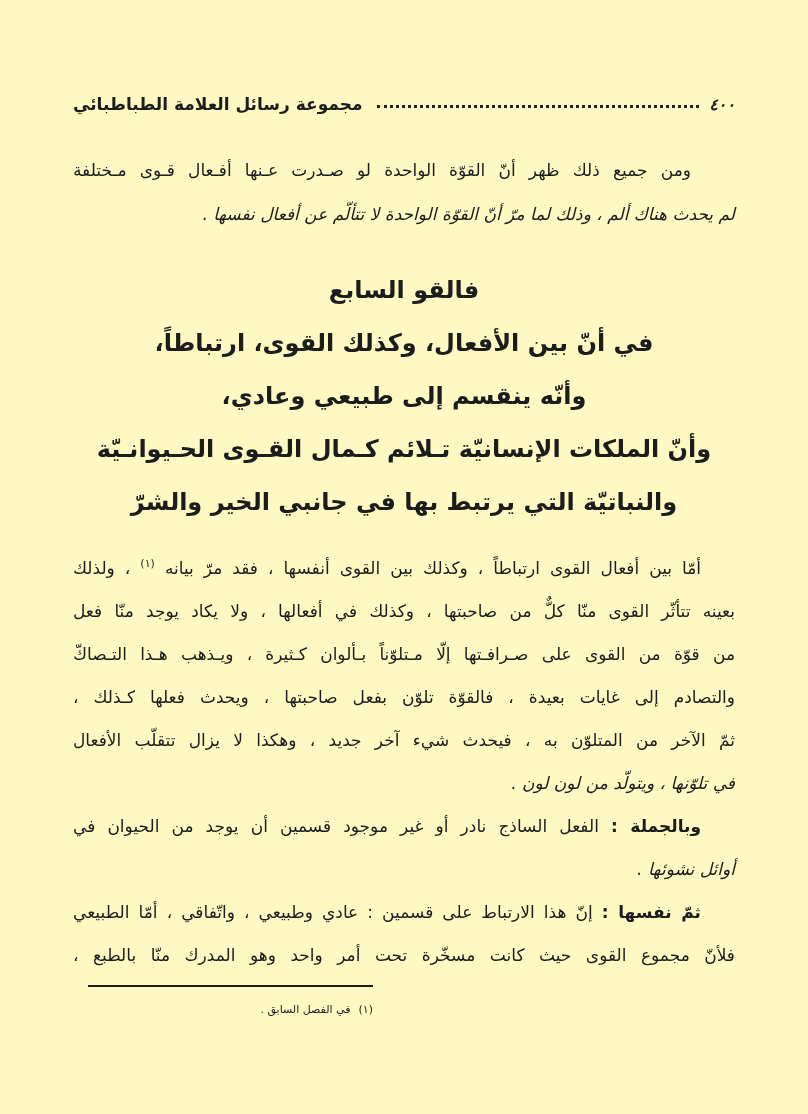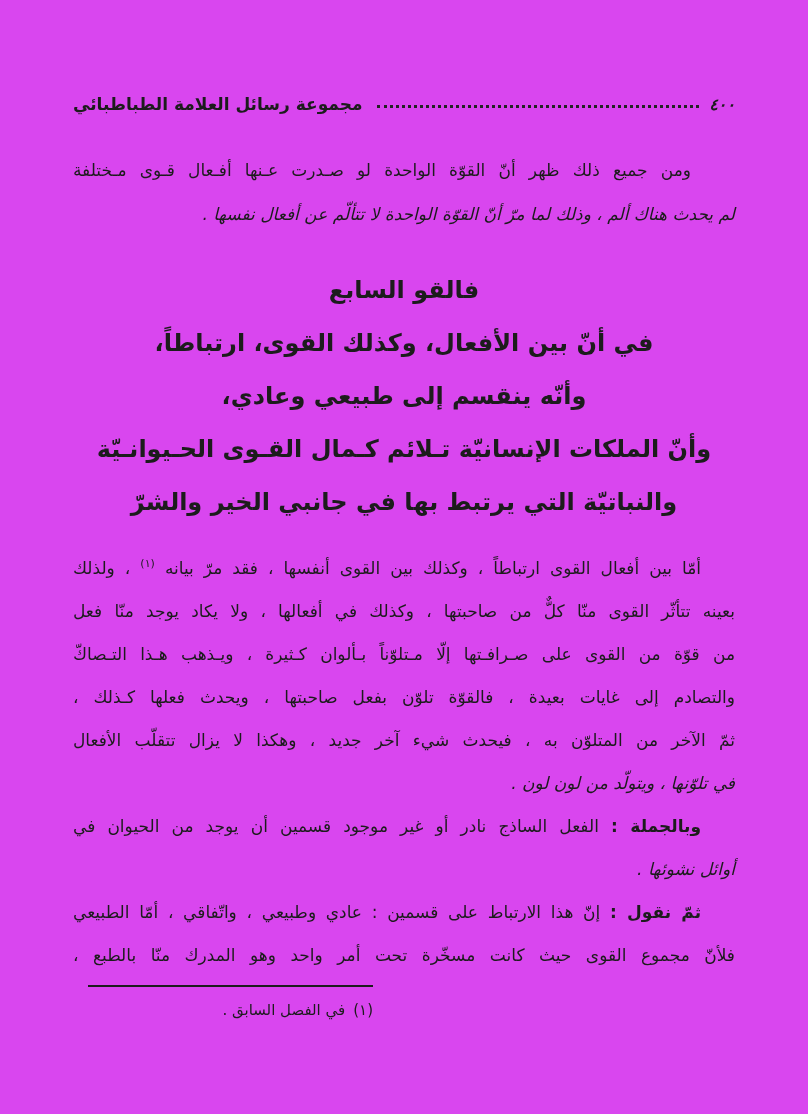--- a/index.html
+++ b/index.html
@@ -1,20 +1,20 @@
 <!DOCTYPE html>
 <html lang="ar"><head>
 <meta charset="utf-8">
 <style>
   html, body { margin: 0; padding: 0; background: #ffffff; }
   .page {
     position: relative;
     width: 808px;
     height: 1114px;
-    background: #d946ef;
+    background: #fef9c3;
     color: #1c1c1c;
     font-family: "DejaVu Sans", sans-serif;
     overflow: hidden;
     margin: 0 auto;
   }
   .content {
     box-sizing: border-box;
     width: 100%;
     height: 100%;
     padding: 0 73px;
@@ -85,21 +85,21 @@
     width: 300px;
     margin-right: 28px;
   }
   .fn-rule {
     width: 285px;
     border-top: 2px solid #1c1c1c;
     margin-right: 0;
   }
   .fn-line {
     margin-top: 10px;
-    font-size: 15px;
+    font-size: 11px;
     text-align: right;
     line-height: 26px;
   }
   .fn-line .fn-marker { margin-left: 8px; }
 </style>
 </head>
 <body>
 
 <div class="page">
   <div class="content">
@@ -133,21 +133,21 @@
         <div class="line">ثمّ الآخر من المتلوّن به ، فيحدث شيء آخر جديد ، وهكذا لا يزال تتقلّب الأفعال</div>
         <div class="line end">في تلوّنها ، ويتولّد من لون لون .</div>
       </div>
 
       <div>
         <div class="line ind2"><span class="lead">وبالجملة :</span> <span>الفعل الساذج نادر أو غير موجود قسمين أن يوجد من الحيوان في</span></div>
         <div class="line end">أوائل نشوئها .</div>
       </div>
 
       <div>
-        <div class="line ind2"><span class="lead">ثمّ نقول :</span> <span>إنّ هذا الارتباط على قسمين : عادي وطبيعي ، واتّفاقي ، أمّا الطبيعي</span></div>
+        <div class="line ind2"><span class="lead">ثمّ نفسها :</span> <span>إنّ هذا الارتباط على قسمين : عادي وطبيعي ، واتّفاقي ، أمّا الطبيعي</span></div>
         <div class="line">فلأنّ مجموع القوى حيث كانت مسخّرة تحت أمر واحد وهو المدرك منّا بالطبع ،</div>
       </div>
 
     </div>
 
     <div class="footnote-wrap">
       <div class="fn-rule"></div>
       <div class="fn-line"><span class="fn-marker">(١)</span><span>في الفصل السابق .</span></div>
     </div>
 

